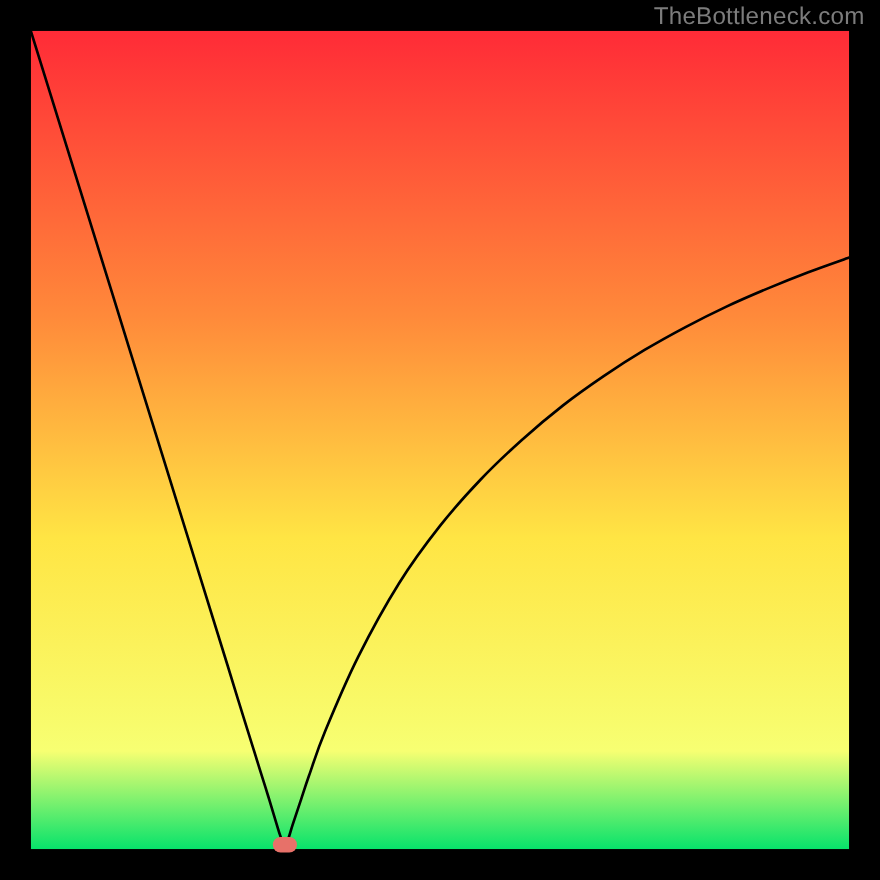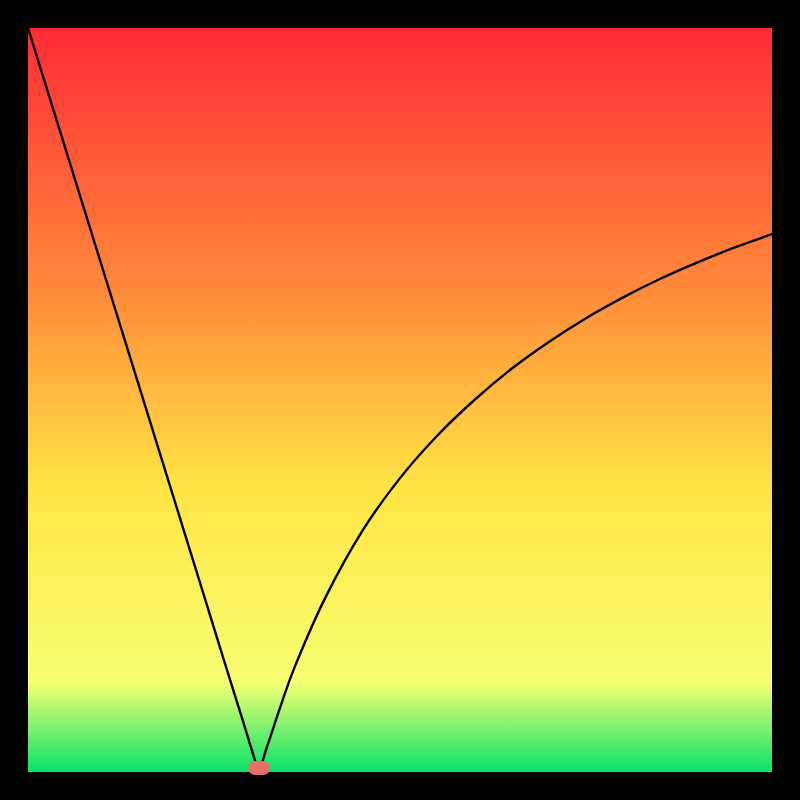--- a/index.html
+++ b/index.html
@@ -54,20 +54,21 @@
     border-radius: 7px;
     transform: translate(-50%, -50%);
     z-index: 3;
   }
 </style>
 </head>
 <body>
 
 <div class="outer">
 
+  <div class="watermark">TheBottleneck.com</div>
 
   <div class="plot-frame">
     <svg class="plot-area" width="744" height="744" viewBox="0 0 744 744">
       <defs>
         <linearGradient id="bg-grad" x1="0" y1="0" x2="0" y2="1">
           <stop offset="0" stop-color="#ff2b37"></stop>
           <stop offset="0.35" stop-color="#ff8a3a"></stop>
           <stop offset="0.62" stop-color="#ffe544"></stop>
           <stop offset="0.88" stop-color="#f7ff72"></stop>
           <stop offset="1" stop-color="#07e36b"></stop>

